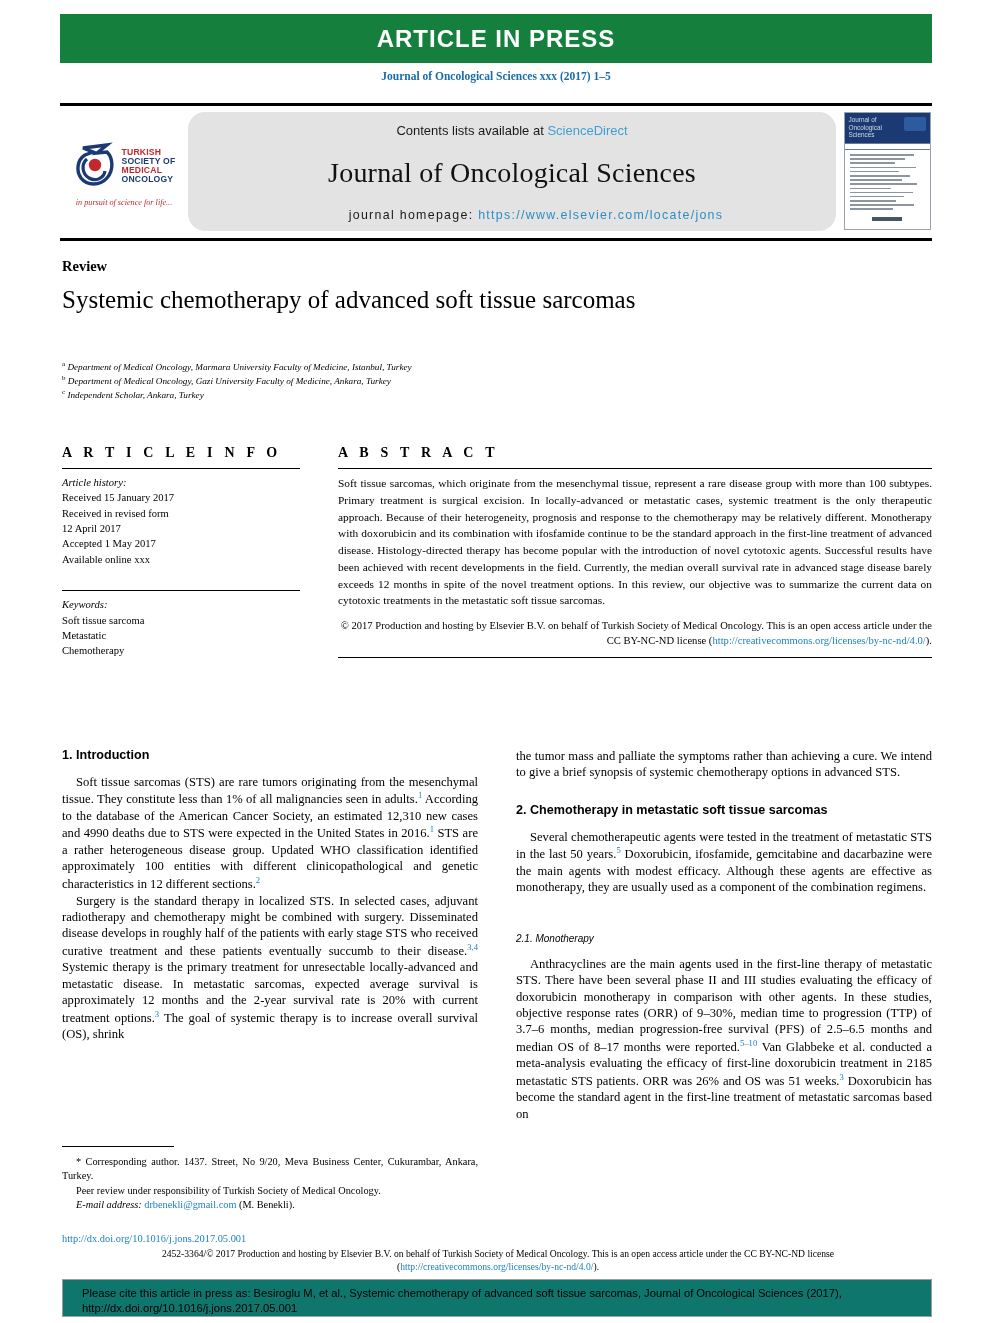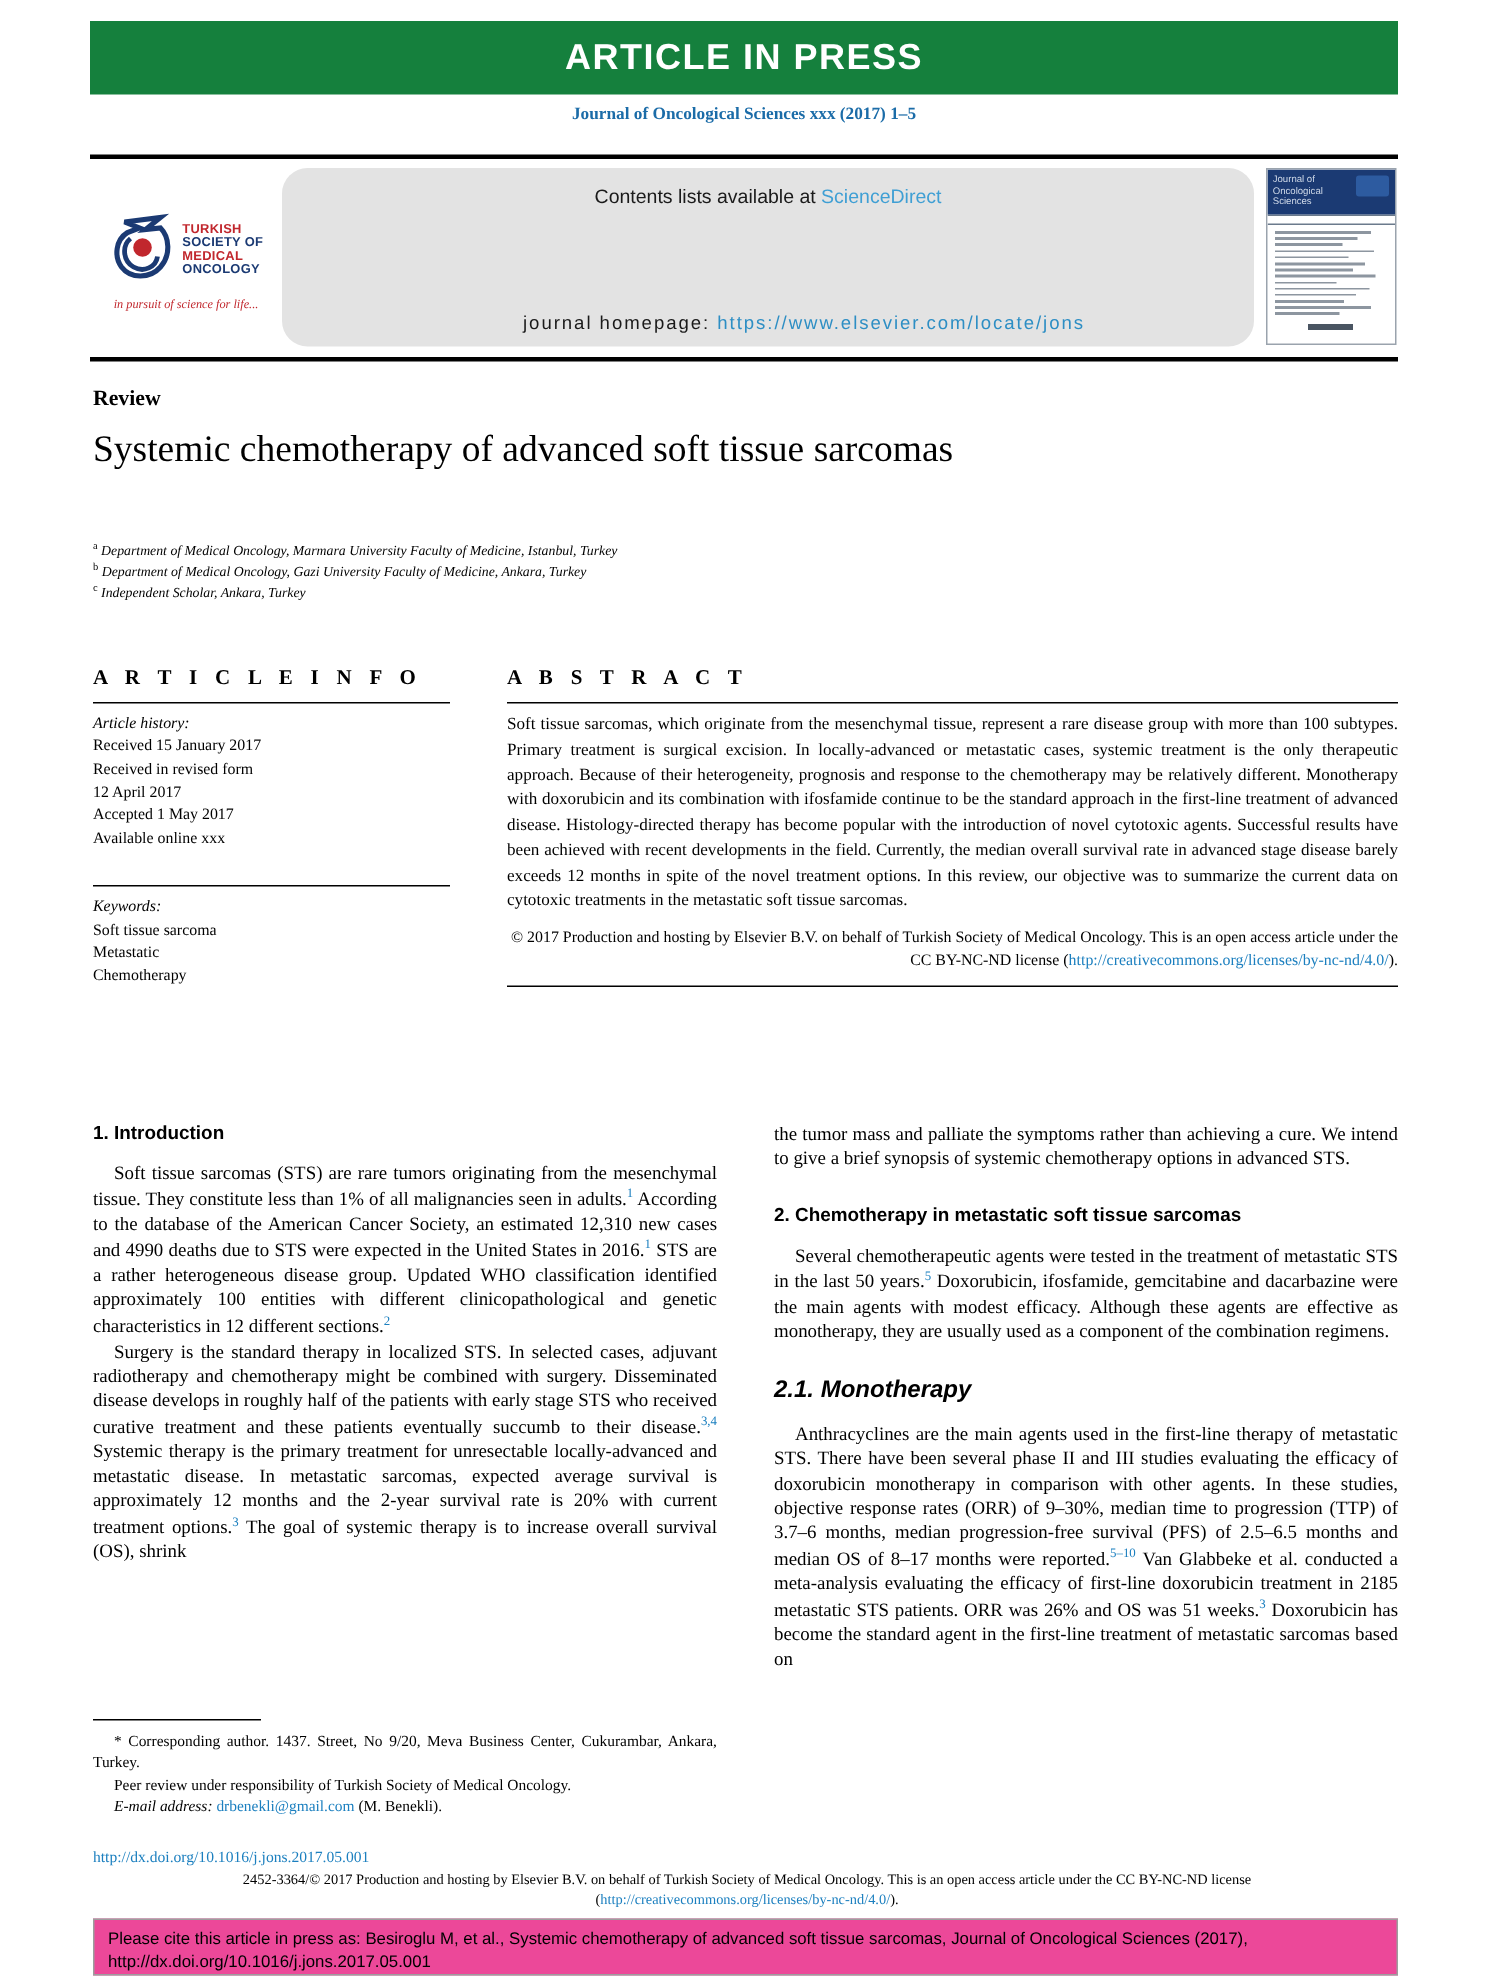--- a/index.html
+++ b/index.html
@@ -349,24 +349,24 @@
     width: 416px;
   }
   .h2 {
     font-family: "Liberation Sans", sans-serif;
     font-size: 12.6px;
     font-weight: bold;
     margin: 0 0 12px 0;
   }
   .h3 {
     font-family: "Liberation Sans", sans-serif;
-    font-size: 16px;
-    font-weight: bold;
+    font-size: 10px;
+    font-weight: normal;
     font-style: italic;
-    margin: 0 0 12px 0;
+    margin: 15px 0 12px 0;
   }
   .p {
     font-size: 12.6px;
     line-height: 1.305;
     text-align: justify;
     margin: 0 0 0 0;
     text-indent: 14px;
   }
   .p.noind { text-indent: 0; }
   .p sup { color: #1b7fbf; font-size: 8.6px; }
@@ -413,23 +413,23 @@
   .issn-line .lnk { color: #1b7fbf; }
 
   
   .cite-box {
     position: absolute;
     left: 62px;
     top: 1279px;
     width: 870px;
     height: 38px;
     border: 1px solid #9d9d9d;
-    background: #ec4899;
+    background: #0f766e;
     box-sizing: border-box;
-    padding: 6px 9px;
+    padding: 6px 19px;
   }
   .cite-box .ct {
     font-family: "Liberation Sans", sans-serif;
     font-size: 11.2px;
     line-height: 1.35;
   }
 </style>
 </head>
 <body>
 
@@ -461,20 +461,21 @@
             <div class="lw-blue">ONCOLOGY</div>
           </div>
         </div>
         <div class="logo-tag">in pursuit of science for life...</div>
       </div>
 
       <div class="sd-box">
         <div class="sd-contents">
           <span>Contents lists available at </span><span class="sd-link">ScienceDirect</span>
         </div>
+        <div class="sd-title">Journal of Oncological Sciences</div>
         <div class="sd-home">
           <span>journal homepage: </span><span class="sd-link">https://www.elsevier.com/locate/jons</span>
         </div>
       </div>
 
       <div class="cover-box">
         <div class="cover">
           <div class="cover-top">
             <div class="ct-txt">
               <div>Journal of</div>

